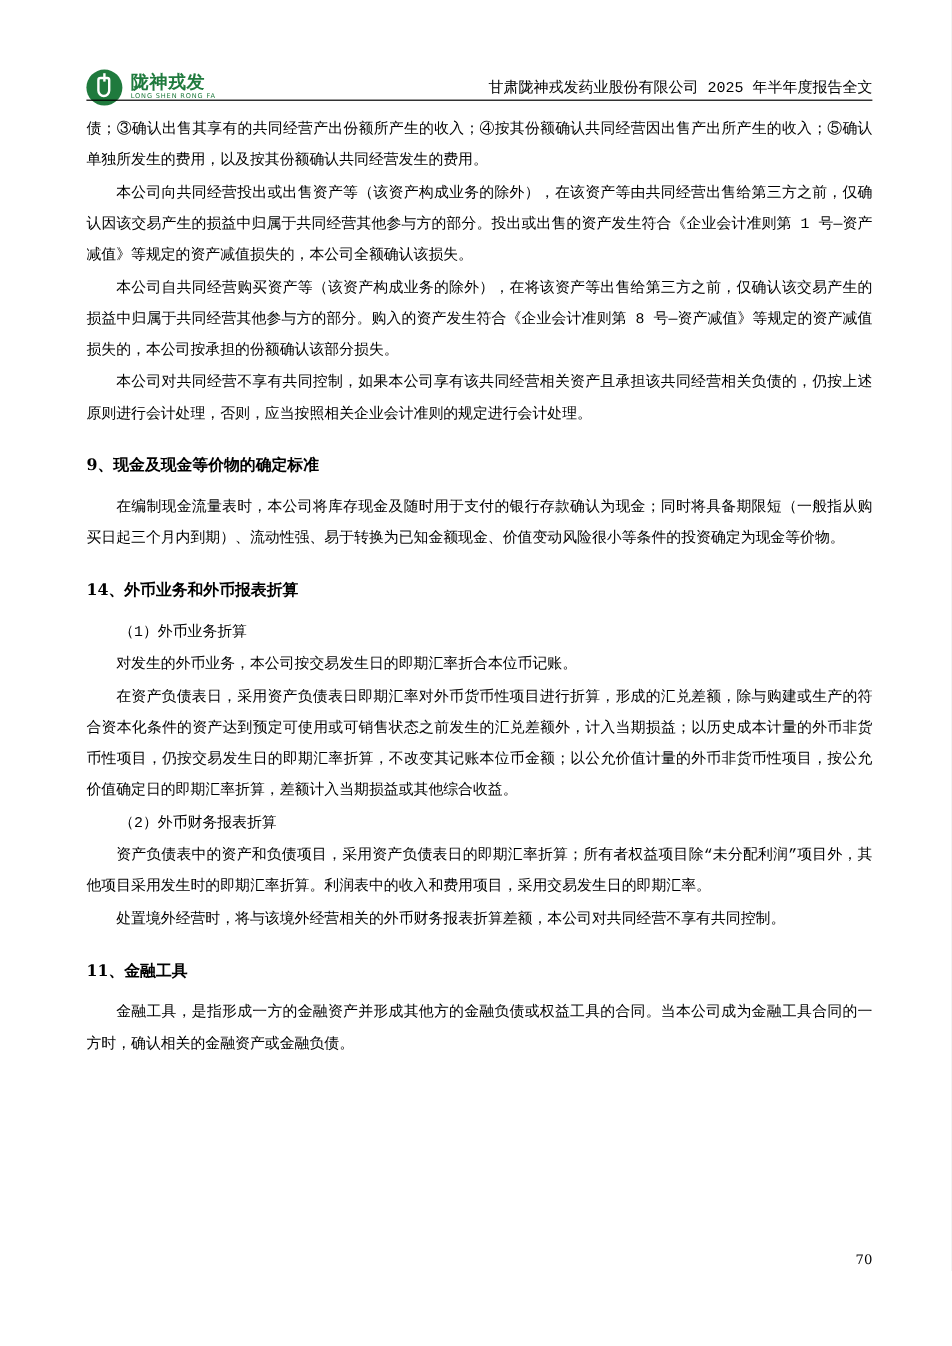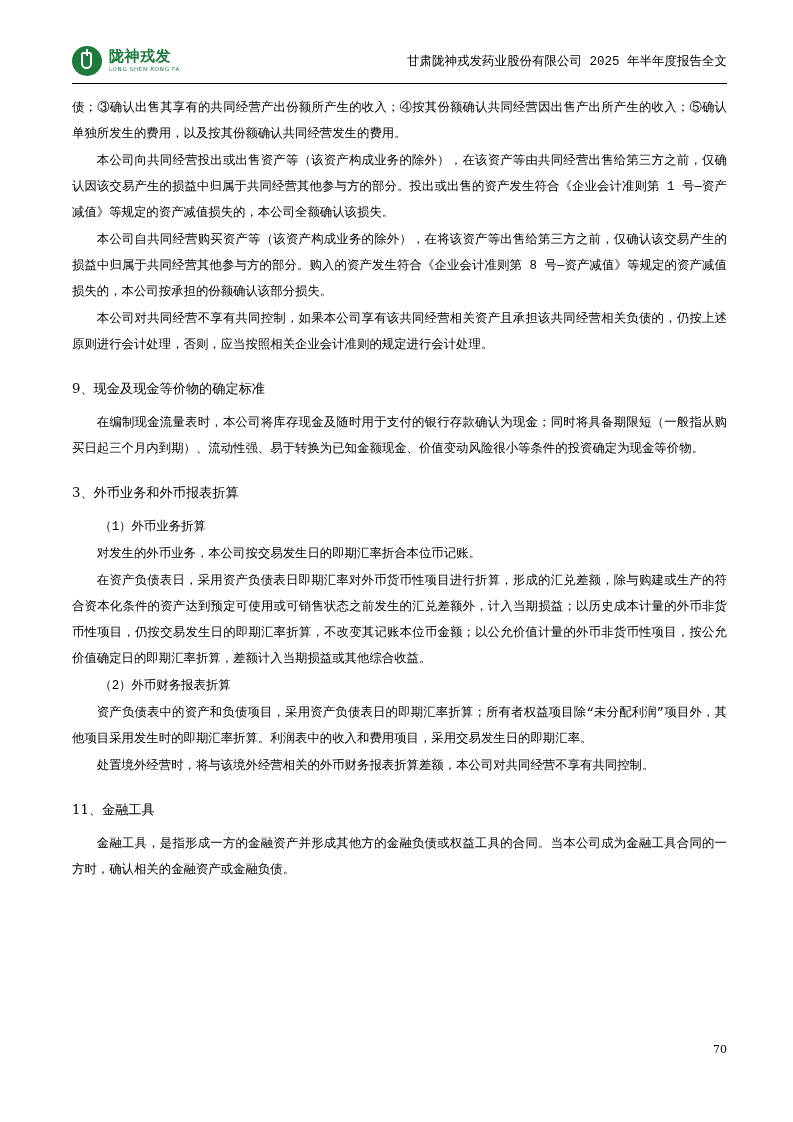--- a/index.html
+++ b/index.html
@@ -12,21 +12,21 @@
     height: 1122px;
     background: #ffffff;
     position: relative;
     box-sizing: border-box;
     font-family: "DejaVu Sans", "Liberation Sans", sans-serif;
     color: #000000;
     overflow: hidden;
   }
   .header {
     position: absolute;
-    top: 40px;
+    top: 52px;
     left: 72px;
     right: 66px;
     height: 42px;
     display: flex;
     align-items: center;
     justify-content: space-between;
   }
   .logo-wrap {
     display: flex;
     align-items: center;
@@ -110,21 +110,21 @@
     font-family: Liberation Mono, monospace;
   }
   .indent {
     text-indent: 2em;
   }
   .indent-sub {
     text-indent: 2.2em;
   }
   h3.section {
     font-size: 13.2px;
-    font-weight: normal;
+    font-weight: bold;
     margin: 18px 0 8px 0;
     line-height: 26px;
     font-family: "DejaVu Serif", "Liberation Serif", serif;
   }
   .page-number {
     position: absolute;
     right: 66px;
     bottom: 66px;
     font-size: 11px;
     font-family: "DejaVu Serif", "Liberation Serif", serif;
@@ -152,21 +152,21 @@
   <div class="content">
 
     <p>债；③确认出售其享有的共同经营产出份额所产生的收入；④按其份额确认共同经营因出售产出所产生的收入；⑤确认单独所发生的费用，以及按其份额确认共同经营发生的费用。</p>
     <p class="indent">本公司向共同经营投出或出售资产等（该资产构成业务的除外），在该资产等由共同经营出售给第三方之前，仅确认因该交易产生的损益中归属于共同经营其他参与方的部分。投出或出售的资产发生符合《企业会计准则第 1 号—资产减值》等规定的资产减值损失的，本公司全额确认该损失。</p>
     <p class="indent">本公司自共同经营购买资产等（该资产构成业务的除外），在将该资产等出售给第三方之前，仅确认该交易产生的损益中归属于共同经营其他参与方的部分。购入的资产发生符合《企业会计准则第 8 号—资产减值》等规定的资产减值损失的，本公司按承担的份额确认该部分损失。</p>
     <p class="indent">本公司对共同经营不享有共同控制，如果本公司享有该共同经营相关资产且承担该共同经营相关负债的，仍按上述原则进行会计处理，否则，应当按照相关企业会计准则的规定进行会计处理。</p>
 
     <h3 class="section">9、现金及现金等价物的确定标准</h3>
     <p class="indent">在编制现金流量表时，本公司将库存现金及随时用于支付的银行存款确认为现金；同时将具备期限短（一般指从购买日起三个月内到期）、流动性强、易于转换为已知金额现金、价值变动风险很小等条件的投资确定为现金等价物。</p>
 
-    <h3 class="section">3、外币业务和外币报表折算</h3>
+    <h3 class="section">14、外币业务和外币报表折算</h3>
     <p class="indent-sub">（1）外币业务折算</p>
     <p class="indent">对发生的外币业务，本公司按交易发生日的即期汇率折合本位币记账。</p>
     <p class="indent">在资产负债表日，采用资产负债表日即期汇率对外币货币性项目进行折算，形成的汇兑差额，除与购建或生产的符合资本化条件的资产达到预定可使用或可销售状态之前发生的汇兑差额外，计入当期损益；以历史成本计量的外币非货币性项目，仍按交易发生日的即期汇率折算，不改变其记账本位币金额；以公允价值计量的外币非货币性项目，按公允价值确定日的即期汇率折算，差额计入当期损益或其他综合收益。</p>
     <p class="indent-sub">（2）外币财务报表折算</p>
     <p class="indent">资产负债表中的资产和负债项目，采用资产负债表日的即期汇率折算；所有者权益项目除“未分配利润”项目外，其他项目采用发生时的即期汇率折算。利润表中的收入和费用项目，采用交易发生日的即期汇率。</p>
     <p class="indent">处置境外经营时，将与该境外经营相关的外币财务报表折算差额，本公司对共同经营不享有共同控制。</p>
 
     <h3 class="section">11、金融工具</h3>
     <p class="indent">金融工具，是指形成一方的金融资产并形成其他方的金融负债或权益工具的合同。当本公司成为金融工具合同的一方时，确认相关的金融资产或金融负债。</p>
 

